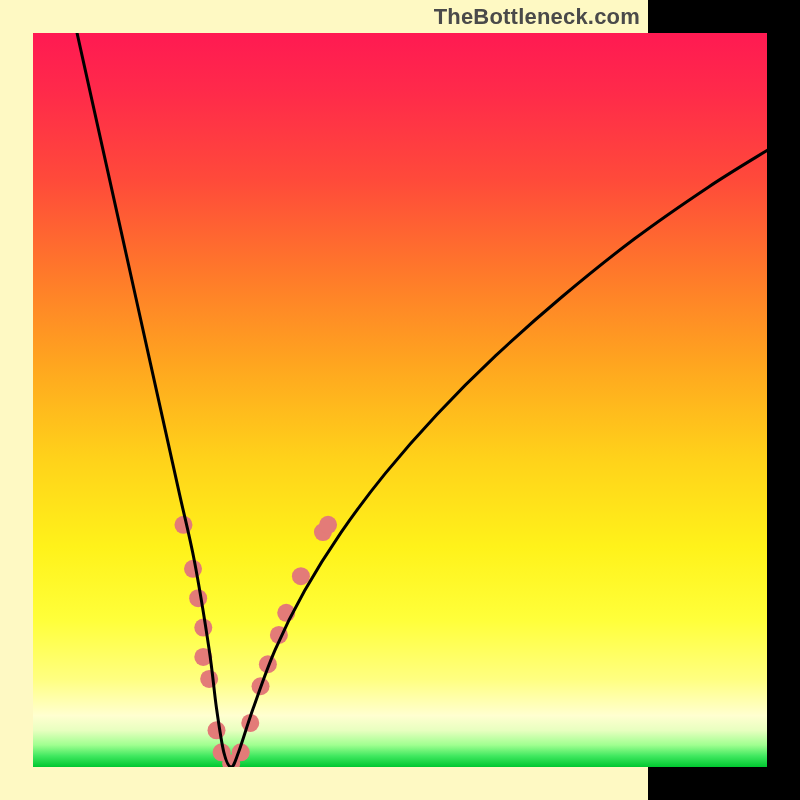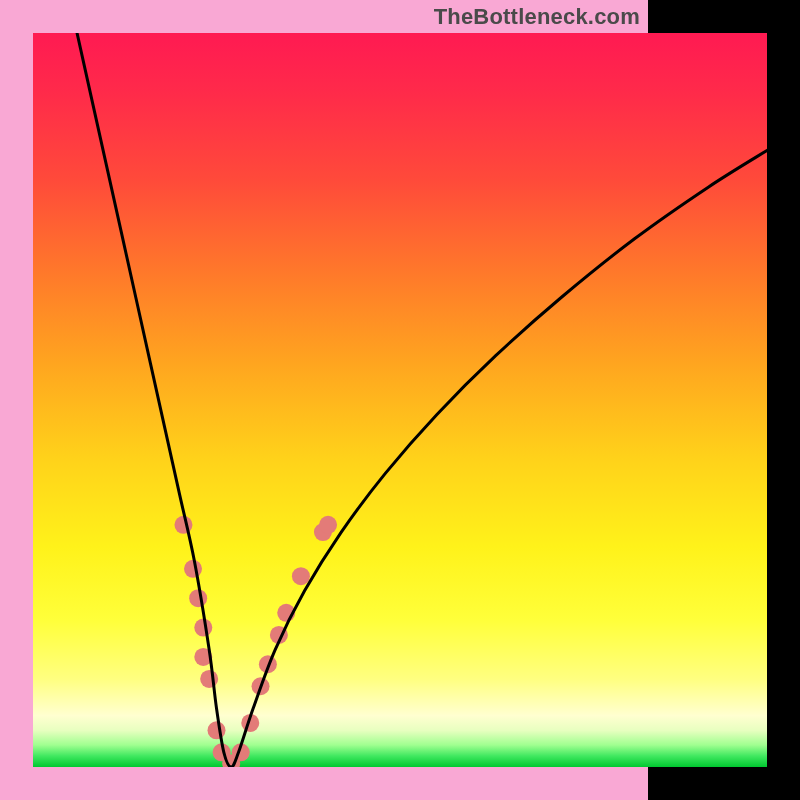--- a/index.html
+++ b/index.html
@@ -9,21 +9,21 @@
     height: 800px;
     background: #000;
     overflow: hidden;
   }
   .frame {
     position: absolute;
     top: 0;
     left: 0;
     width: 648px;
     height: 800px;
-    background: #f9a8d4;
+    background: #fef9c3;
   }
   .plot {
     position: absolute;
     top: 33px;
     left: 33px;
     width: 734px;
     height: 734px;
     overflow: hidden;
   }
   .gradient {

